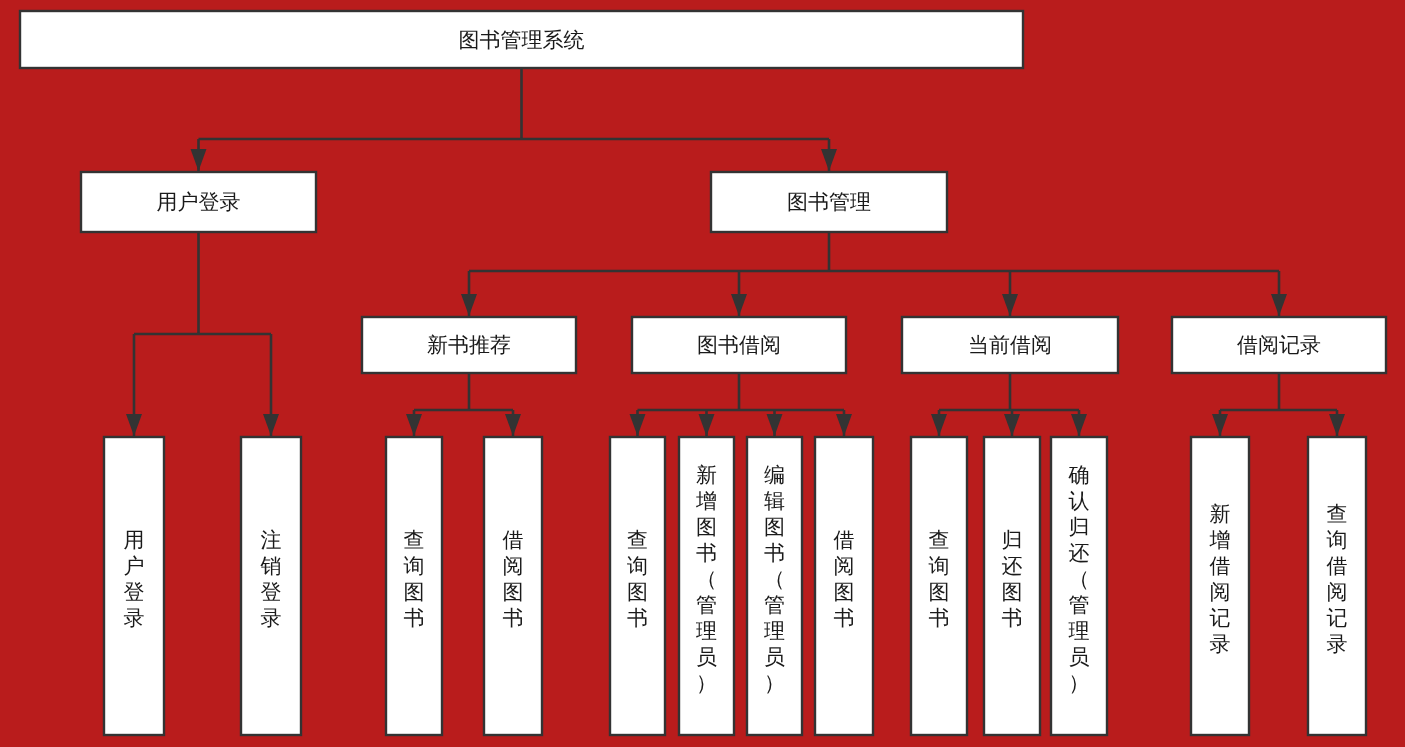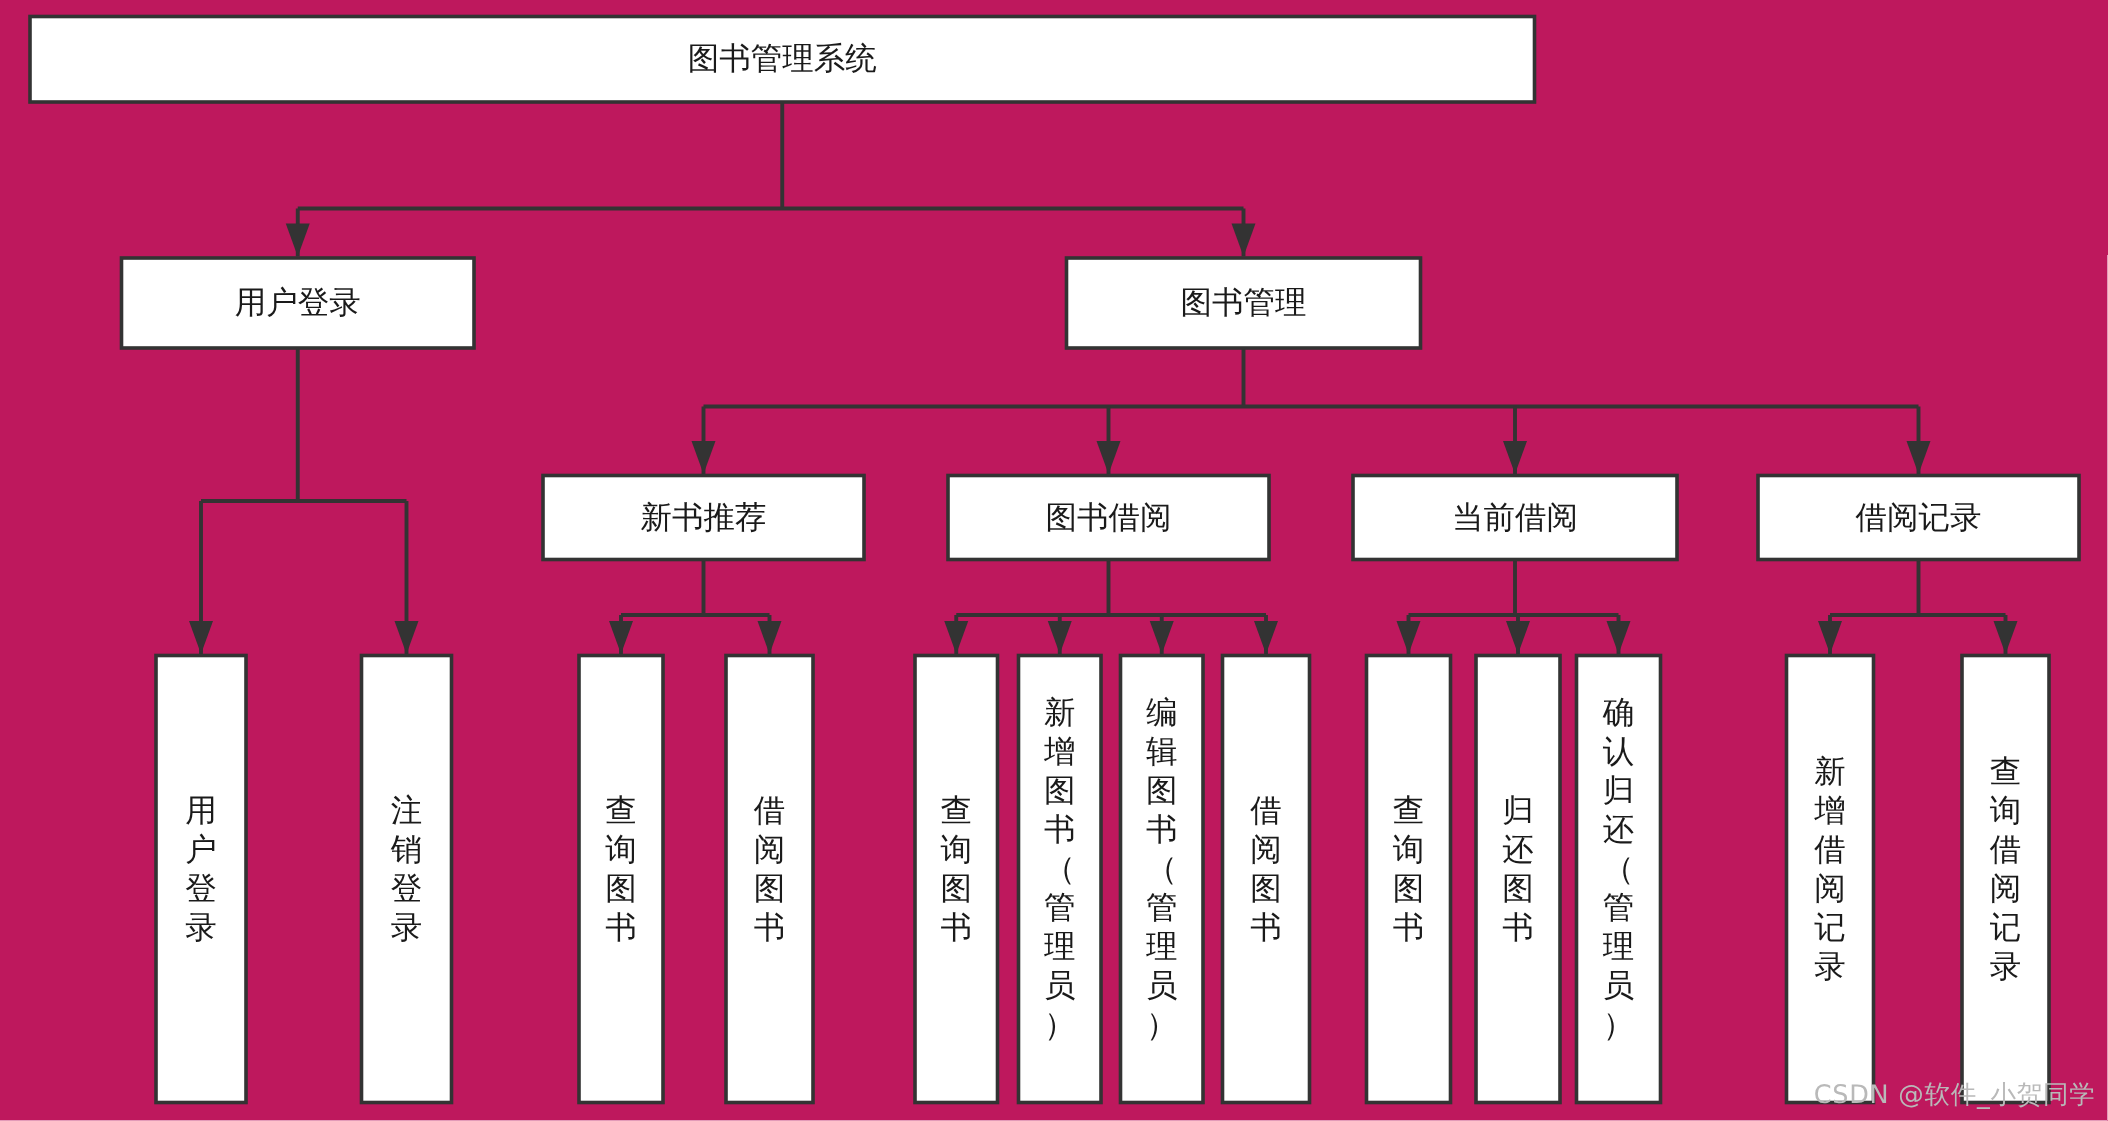--- a/index.html
+++ b/index.html
@@ -7,21 +7,21 @@
     padding: 0;
     background: #ffffff;
   }
   body {
     font-family: "DejaVu Sans", "Liberation Sans", sans-serif;
   }
   #diagram-root {
     position: relative;
     width: 1405px;
     height: 747px;
-    background: #be185d;
+    background: #b91c1c;
     overflow: hidden;
   }
   svg.canvas {
     position: absolute;
     left: 0;
     top: 0;
     width: 1405px;
     height: 747px;
     display: block;
   }
@@ -202,15 +202,14 @@
           <rect x="1191" y="437" width="58" height="298" class="node-box"></rect>
           <text x="1220" y="521" class="node-label-v"><tspan x="1220" dy="0">新</tspan><tspan x="1220" dy="26">增</tspan><tspan x="1220" dy="26">借</tspan><tspan x="1220" dy="26">阅</tspan><tspan x="1220" dy="26">记</tspan><tspan x="1220" dy="26">录</tspan></text>
         </g>
         <g>
           <rect x="1308" y="437" width="58" height="298" class="node-box"></rect>
           <text x="1337" y="521" class="node-label-v"><tspan x="1337" dy="0">查</tspan><tspan x="1337" dy="26">询</tspan><tspan x="1337" dy="26">借</tspan><tspan x="1337" dy="26">阅</tspan><tspan x="1337" dy="26">记</tspan><tspan x="1337" dy="26">录</tspan></text>
         </g>
       </g>
   </svg>
 
-  <div class="watermark">CSDN @软件_小贺同学</div>
 
 </div>
 
 </body></html>

